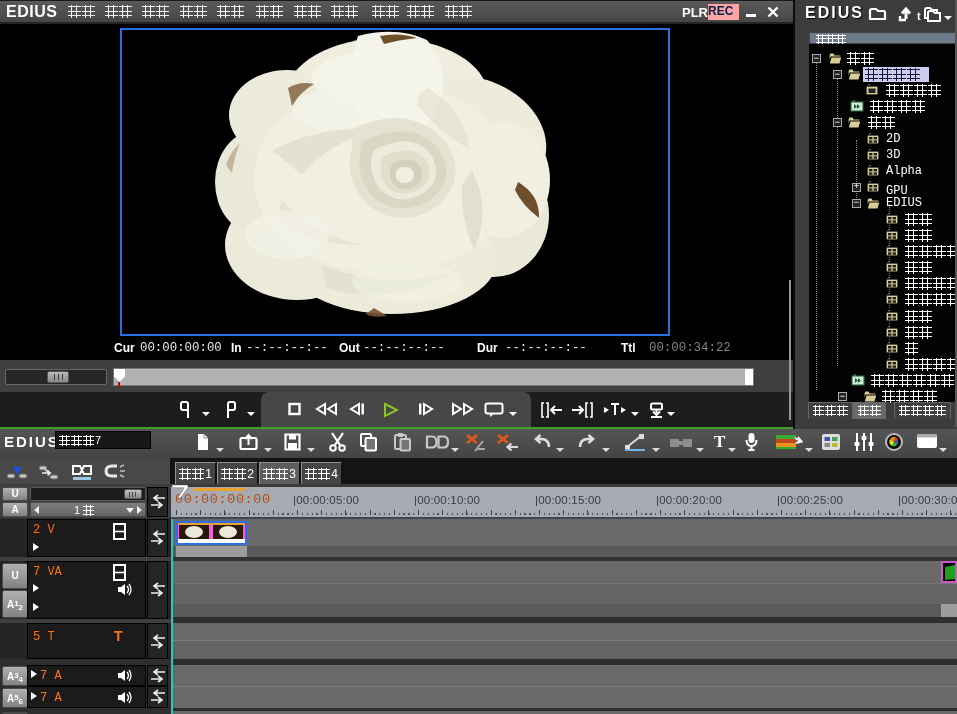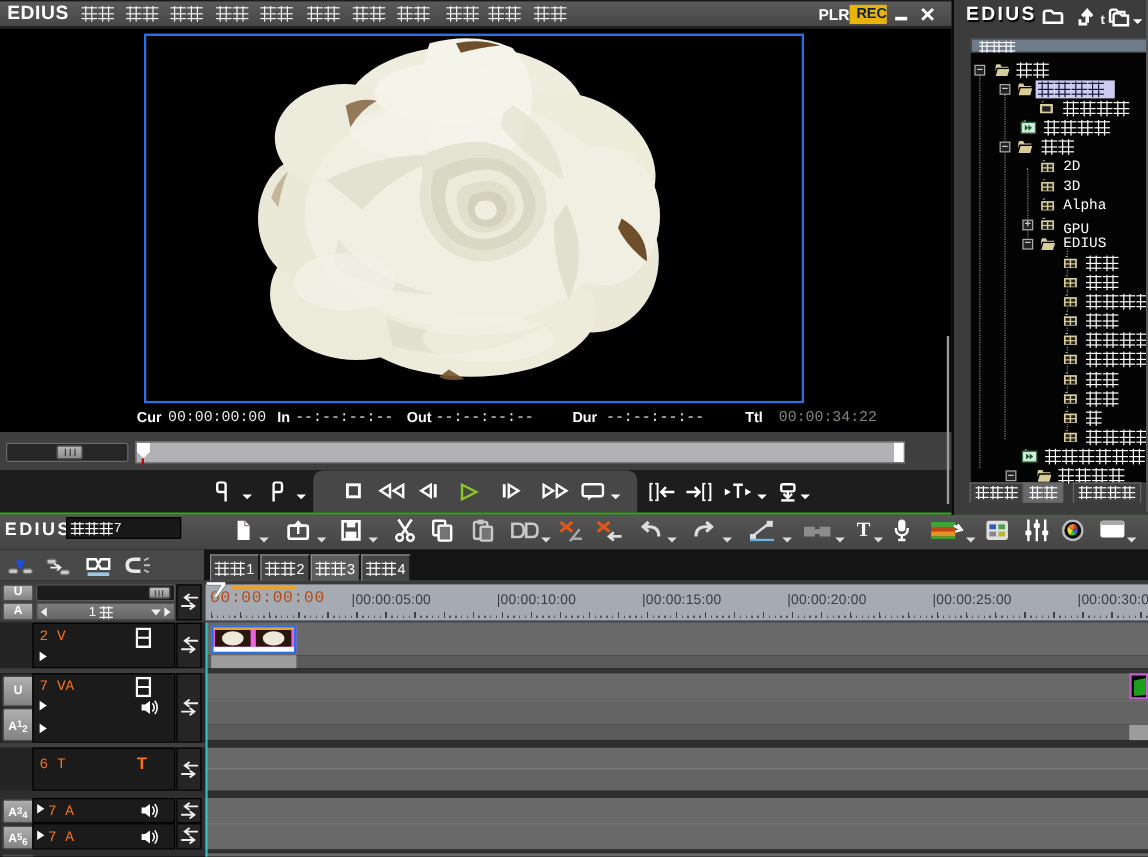--- a/index.html
+++ b/index.html
@@ -91,21 +91,21 @@
 <span class="abs mi" style="left:142px"><i class="z z13"></i><i class="z z13"></i></span>
 <span class="abs mi" style="left:180px"><i class="z z13"></i><i class="z z13"></i></span>
 <span class="abs mi" style="left:217px"><i class="z z13"></i><i class="z z13"></i></span>
 <span class="abs mi" style="left:256px"><i class="z z13"></i><i class="z z13"></i></span>
 <span class="abs mi" style="left:294px"><i class="z z13"></i><i class="z z13"></i></span>
 <span class="abs mi" style="left:331px"><i class="z z13"></i><i class="z z13"></i></span>
 <span class="abs mi" style="left:372px"><i class="z z13"></i><i class="z z13"></i></span>
 <span class="abs mi" style="left:407px"><i class="z z13"></i><i class="z z13"></i></span>
 <span class="abs mi" style="left:445px"><i class="z z13"></i><i class="z z13"></i></span>
 <span class="abs" style="left:682px;top:5px;color:#fff;font-weight:bold;font-size:13px">PLR</span>
-<span class="abs" style="left:708px;top:4px;width:31px;height:16px;background:#eab308;color:#07234d;font-weight:bold;font-size:12px;text-align:right">REC</span>
+<span class="abs" style="left:708px;top:4px;width:31px;height:16px;background:#fca5a5;color:#07234d;font-weight:bold;font-size:12px;text-align:left">REC</span>
 <span class="abs" style="left:746px;top:14px;width:10px;height:3px;background:#fff"></span>
 <svg class="abs" style="left:767px;top:6px" width="12" height="12" viewBox="0 0 12 12">
       <path d="M1.5 1.5 L10.5 10.5 M10.5 1.5 L1.5 10.5" stroke="#fff" stroke-width="2.4"></path>
     </svg>
 
 <div class="abs" id="monitor">
   <div class="abs" id="frame">
     <svg width="546" height="304" viewBox="0 0 546 304">
       <rect width="546" height="304" fill="#000"></rect>
       <g>
@@ -484,21 +484,21 @@
       </svg>
   <span class="abs" style="left:33px;top:119px;width:0;height:0;border-top:4px solid transparent;border-bottom:4px solid transparent;border-left:6px solid #fff"></span>
   <div class="abs" style="left:147px;top:77px;width:21px;height:58px;background:#252525;border:1px solid #000"></div>
   <svg class="abs" style="left:150px;top:98px" width="16" height="15" viewBox="0 0 16 15">
         <path d="M15 4 L5 4 M8 1 L4 4 L8 7 M1 11 L11 11 M8 8 L12 11 L8 14" stroke="#eee" stroke-width="1.6" fill="none"></path>
       </svg>
   <div class="abs hdiv" style="top:135px;height:4px"></div>
 
   <div class="abs" style="left:0;top:139px;width:171px;height:36px;background:#242424"></div>
   <div class="abs hcell" style="left:27px;top:139px;width:119px;height:36px"></div>
-  <span class="abs wtxt mono" style="left:33px;top:146px;font-size:12px">6 T</span>
+  <span class="abs wtxt mono" style="left:33px;top:146px;font-size:12px">5 T</span>
   <span class="abs wtxt" style="left:114px;top:144px;font-size:14px;font-weight:bold">T</span>
   <div class="abs" style="left:147px;top:139px;width:21px;height:36px;background:#252525;border:1px solid #000"></div>
   <svg class="abs" style="left:150px;top:150px" width="16" height="15" viewBox="0 0 16 15">
         <path d="M15 4 L5 4 M8 1 L4 4 L8 7 M1 11 L11 11 M8 8 L12 11 L8 14" stroke="#eee" stroke-width="1.6" fill="none"></path>
       </svg>
   <div class="abs hdiv" style="top:175px;height:6px;background:#2e2e2e"></div>
 
   <div class="abs hbtn" style="left:2px;top:182px;width:26px;height:20px;font-size:10px;line-height:18px">A<span style="font-size:8px;vertical-align:2px">3</span><span style="font-size:8px;vertical-align:-2px">4</span></div>
   <div class="abs hcell" style="left:27px;top:181px;width:119px;height:21px"></div>
   <span class="abs" style="left:31px;top:186px;width:0;height:0;border-top:4px solid transparent;border-bottom:4px solid transparent;border-left:6px solid #fff"></span>

